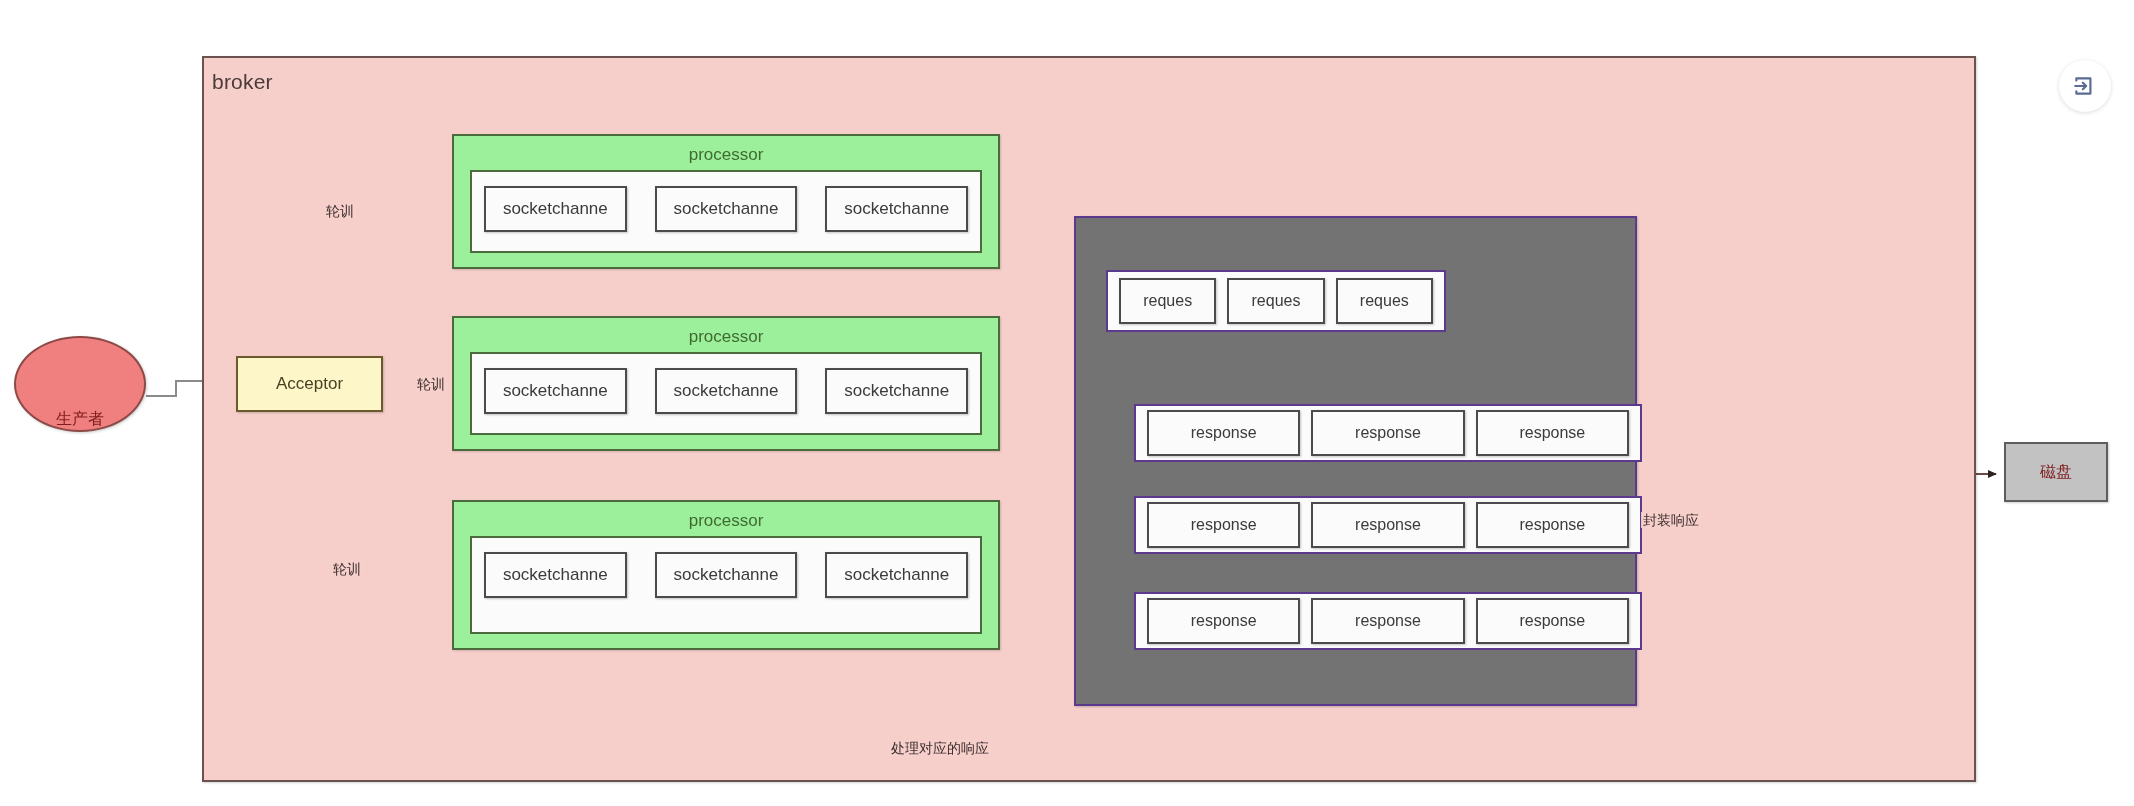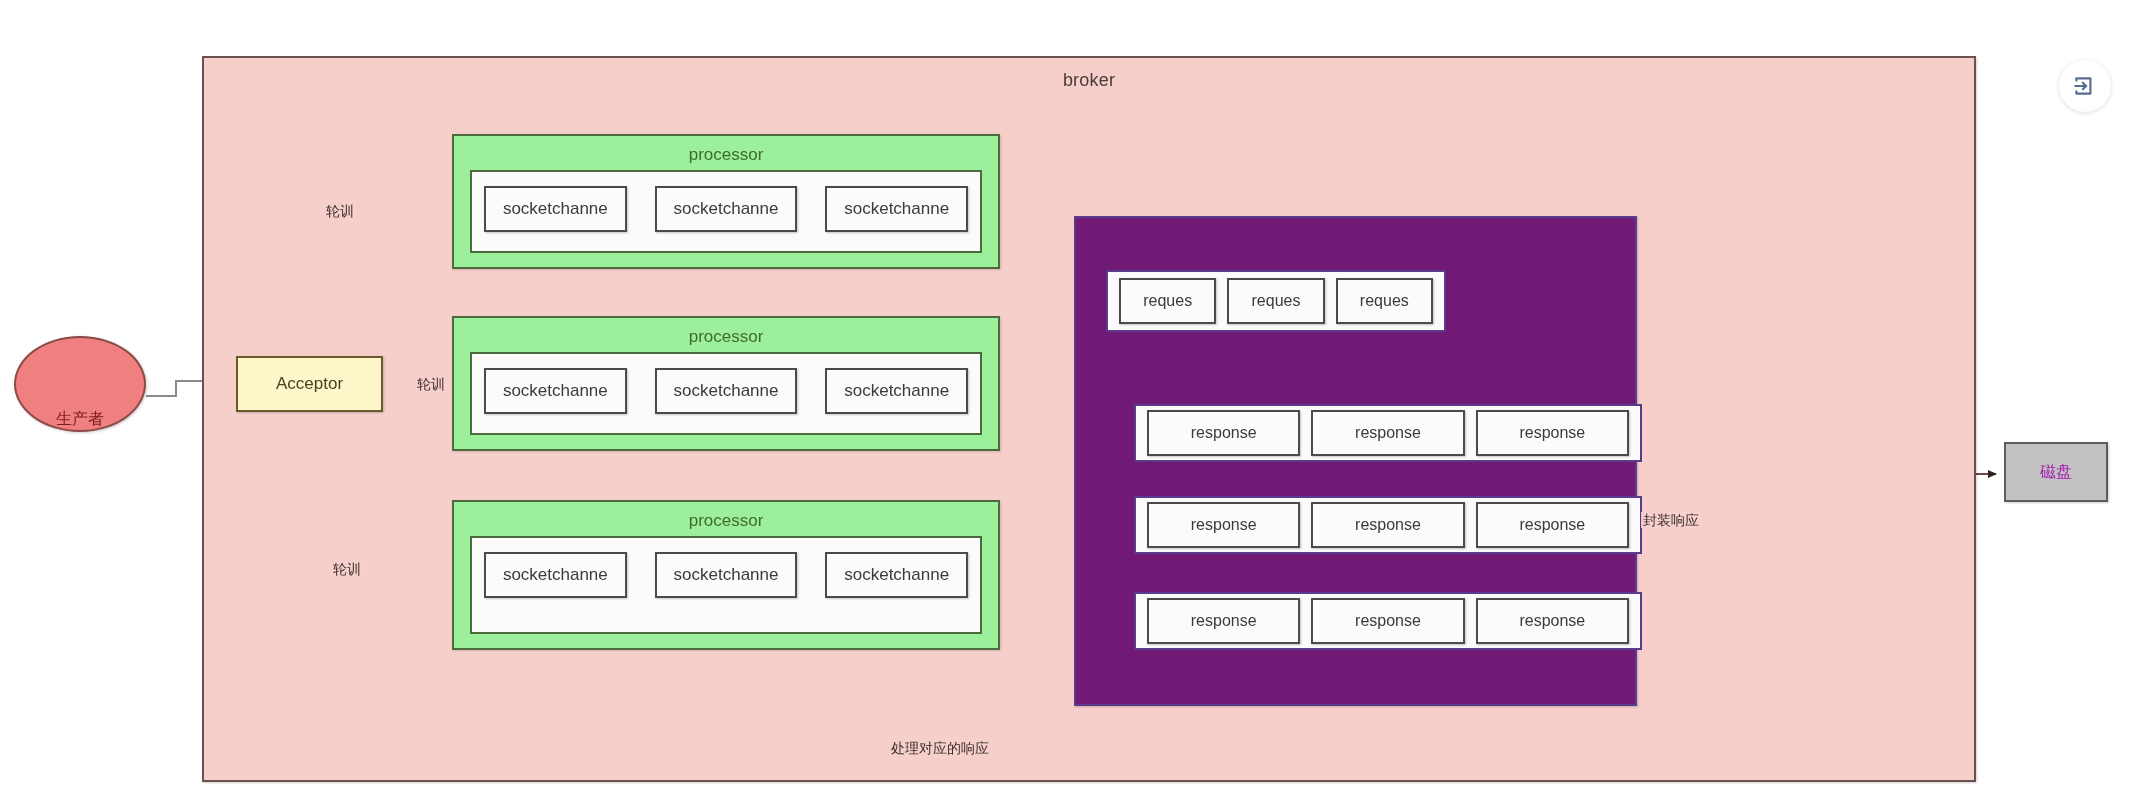--- a/index.html
+++ b/index.html
@@ -28,24 +28,25 @@
     position: absolute;
     left: 202px; top: 56px;
     width: 1774px; height: 726px;
     background: #f6cfcb;
     border: 2px solid #6b5250;
     box-shadow: 1px 1px 2px rgba(0,0,0,0.18);
   }
   .broker-title {
     position: absolute;
     top: 12px; left: 0; right: 0;
-    text-align: center;
-    font-size: 18px;
+    text-align: left;
+    font-size: 21px;
     color: #4a3a38;
     letter-spacing: .2px;
+    padding-left: 8px;
   }
 
   
   .processor {
     position: absolute;
     background: #9cf09c;
     border: 2px solid #4c6b3c;
     box-shadow: 1px 1px 2px rgba(0,0,0,0.15);
   }
   .processor-title {
@@ -127,30 +128,30 @@
   .disk {
     position: absolute;
     left: 2004px; top: 442px;
     width: 104px; height: 60px;
     background: #c2c2c2;
     border: 2px solid #5d5d5d;
     display: flex;
     align-items: center;
     justify-content: center;
     font-size: 16px;
-    color: #a21caf;
+    color: #7f1d1d;
     box-shadow: 1px 1px 2px rgba(0,0,0,0.2);
   }
 
   
   .rr-panel {
     position: absolute;
     left: 1074px; top: 216px;
     width: 563px; height: 490px;
-    background: #701a75;
+    background: #737373;
     border: 2px solid #5b3a8e;
     box-shadow: 1px 1px 2px rgba(0,0,0,0.2);
   }
   .rr-group {
     position: absolute;
     background: #fbfbfb;
     border: 2px solid #5b3a8e;
     display: flex;
     align-items: center;
     gap: 11px;

